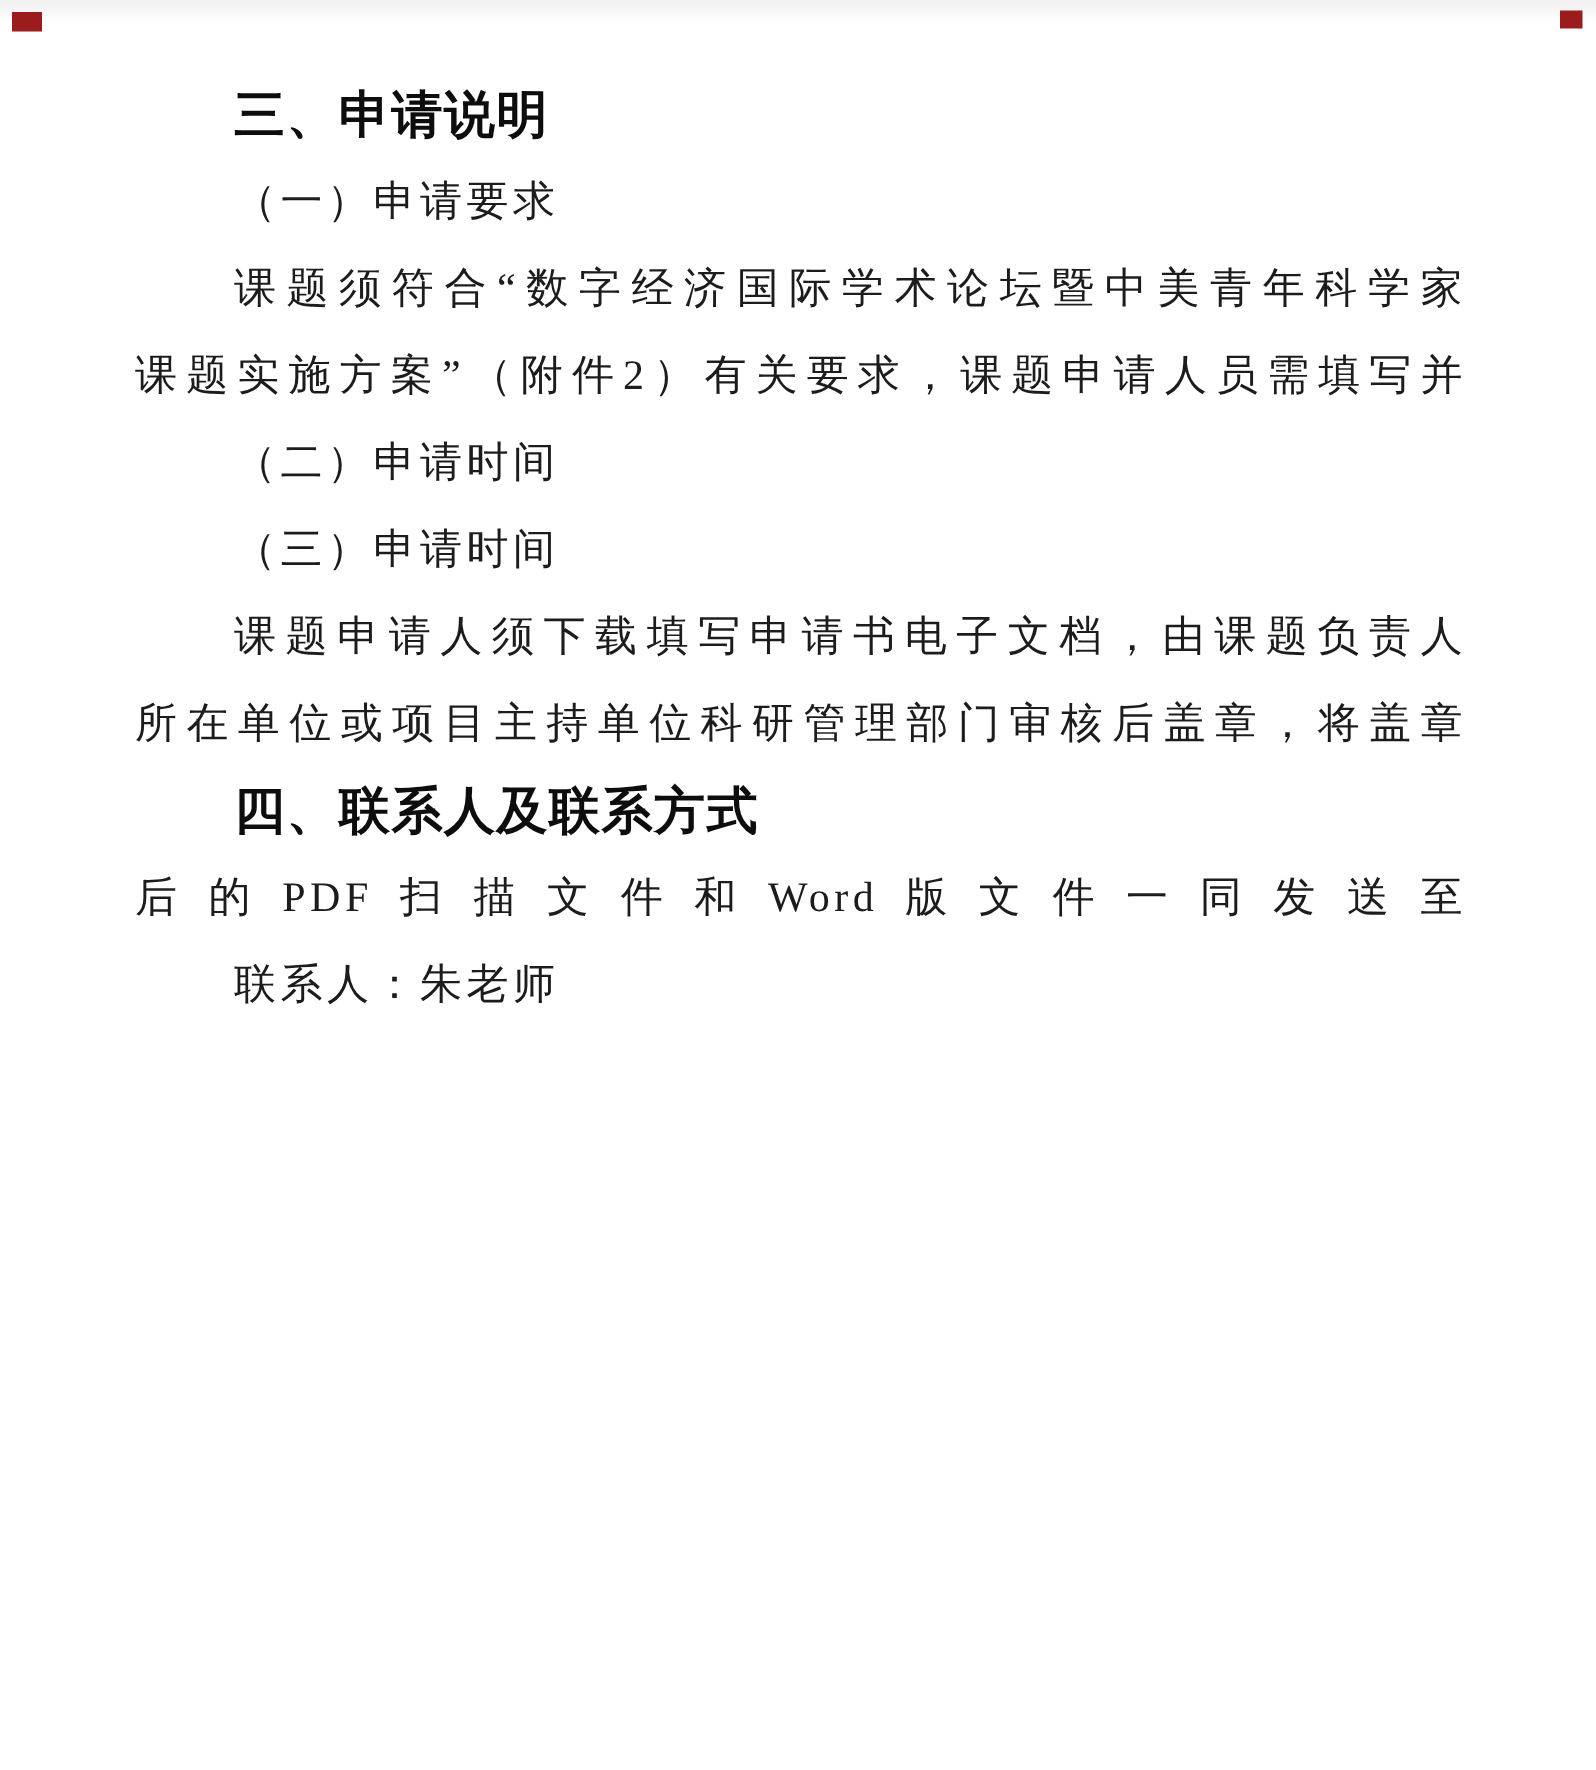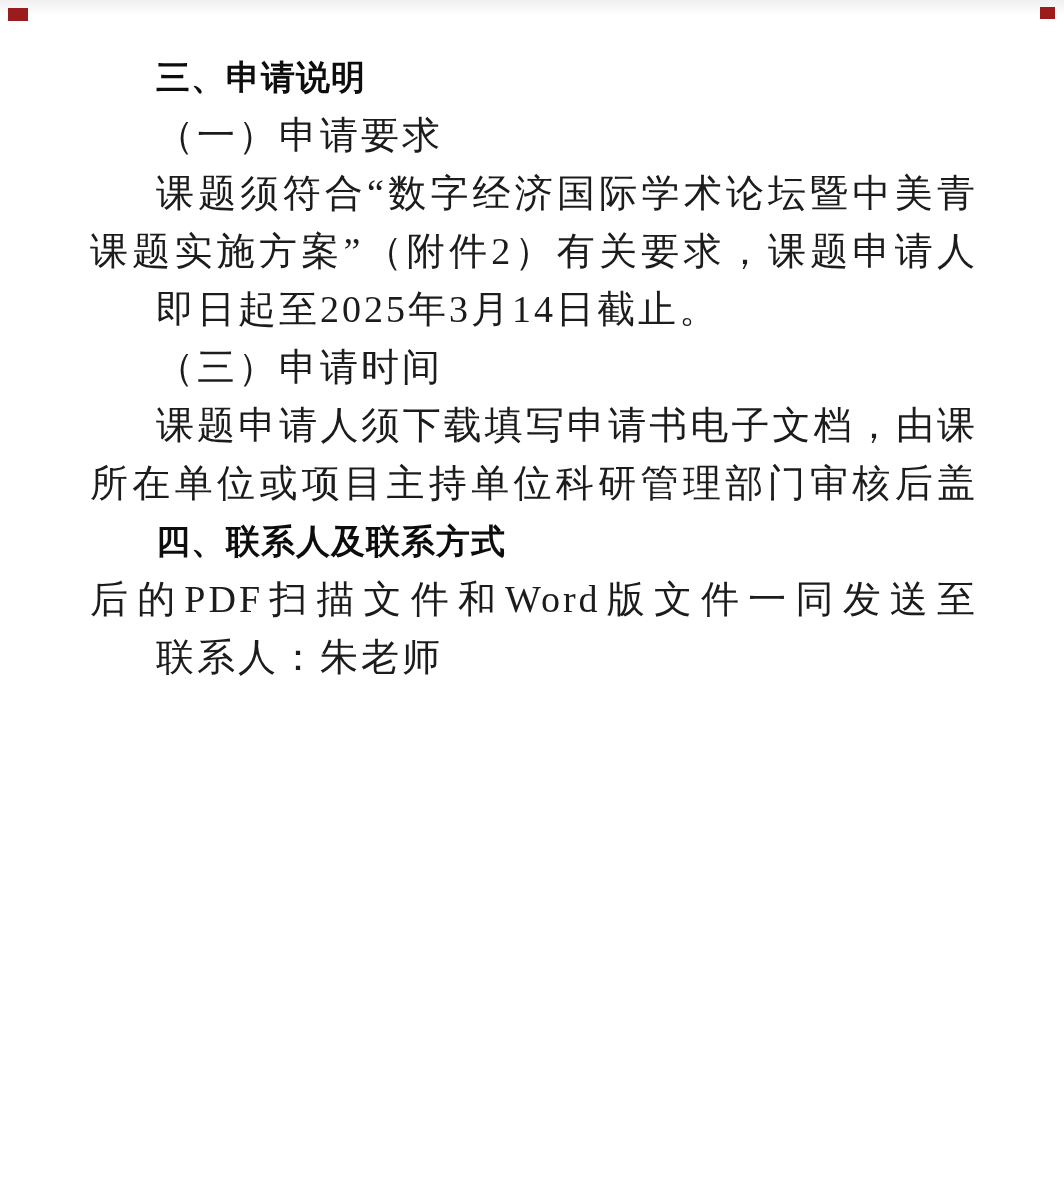--- a/index.html
+++ b/index.html
@@ -35,21 +35,21 @@
 
   .content {
     position: absolute;
     left: 90px;
     top: 48px;
     width: 888px;
   }
   .line {
     height: 58px;
     line-height: 58px;
-    font-size: 38px;
+    font-size: 28px;
     letter-spacing: 3px;
     white-space: nowrap;
     text-align: left;
   }
   .line.fill {
     white-space: normal;
     text-align: justify;
     text-align-last: justify;
     overflow: hidden;
   }
@@ -75,22 +75,22 @@
 
     <div class="line heading indent">三、申请说明</div>
 
     <div class="line indent">（一）申请要求</div>
 
     <div class="line indent fill">课题须符合“数字经济国际学术论坛暨中美青年科学家</div>
 
     <div class="line fill">课题实施方案”（附件2）有关要求，课题申请人员需填写并</div>
 
 
+    <div class="line indent">（二）申请时间</div>
 
-    <div class="line indent">即日起至2025年3月14日截止。</div>
 
     <div class="line indent">（三）申请时间</div>
 
     <div class="line indent fill">课题申请人须下载填写申请书电子文档，由课题负责人</div>
 
     <div class="line fill">所在单位或项目主持单位科研管理部门审核后盖章，将盖章</div>
 
     <div class="line heading indent">四、联系人及联系方式</div>
 
     <div class="line fill">

